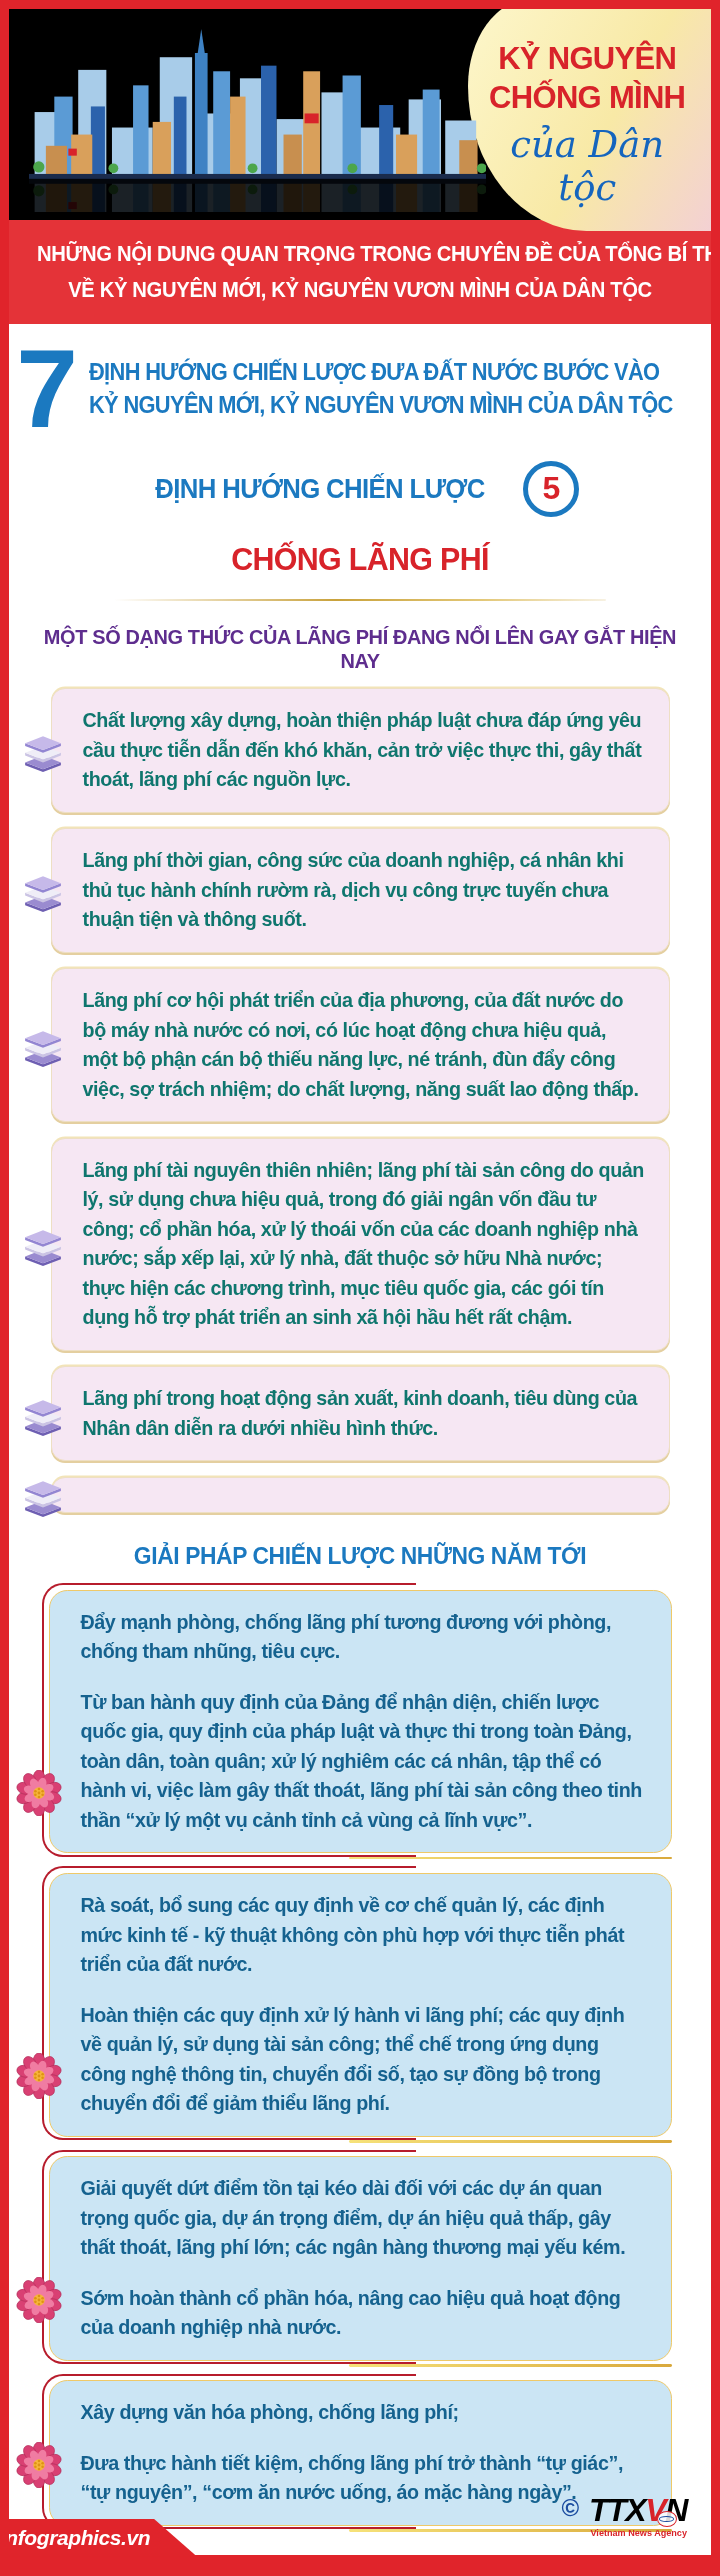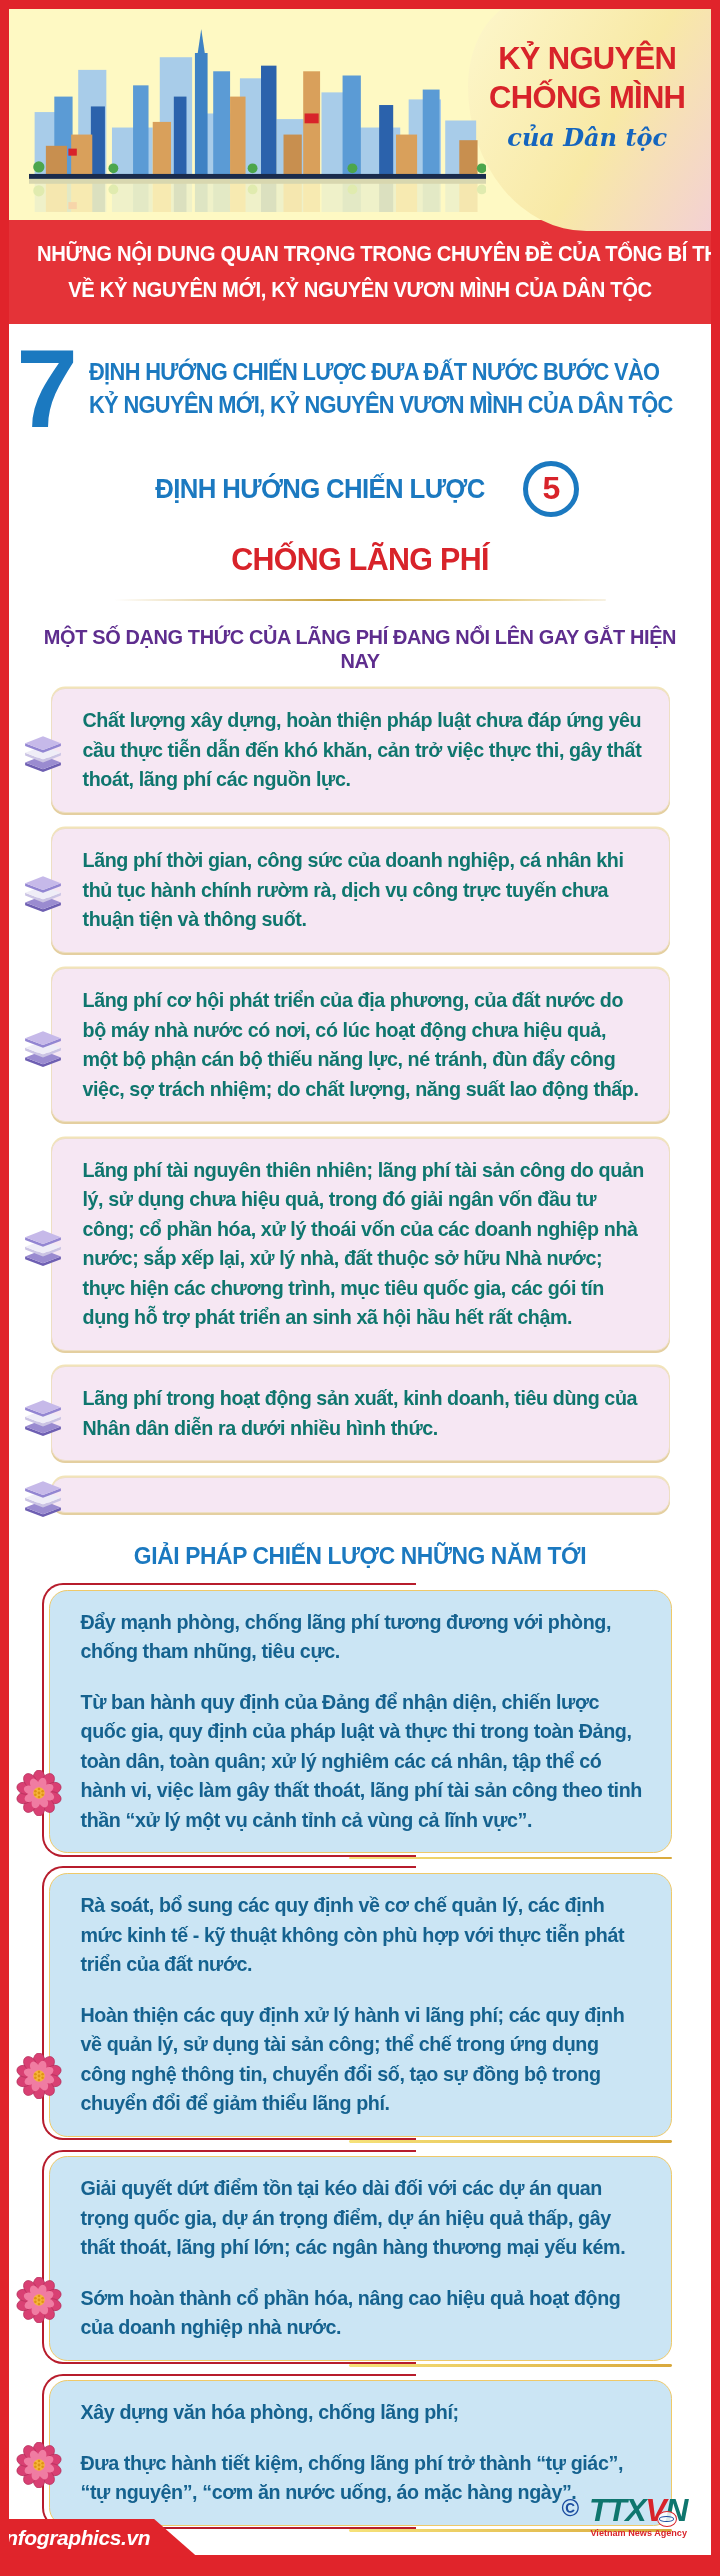--- a/index.html
+++ b/index.html
@@ -6,30 +6,30 @@
   .page{
     position:relative;
     width:720px;height:2576px;
     box-sizing:border-box;
     background:#fff;
     border:9.1px solid #E0242B;
     overflow:hidden;
     font-family:"Liberation Sans", sans-serif;
   }
   
-  .header{position:relative;height:211px;background:#fef9c3;padding-left:16px;}
+  .header{position:relative;height:211px;background:#000000;padding-left:16px;}
   .header-blob{
     position:absolute;right:-9.8px;top:-9.8px;width:253px;height:232px;
     background:linear-gradient(120deg,#FDF7CC 0%,#F8E9A6 55%,#F3CFD6 100%);
     border-bottom-left-radius:75% 100%;
     border-top-left-radius:40% 60%;
   }
   .header-title{position:absolute;right:18.3px;top:31px;width:211px;text-align:center;}
   .header-title .l1{font-size:31px;font-weight:800;color:#D8232A;line-height:1.25;letter-spacing:-0.7px;}
-  .header-title .script{font-family:"DejaVu Serif", serif;font-style:italic;font-weight:bold;font-size:24px;color:#1565BE;margin-top:5.6px;}
+  .header-title .script{font-family:"DejaVu Serif", serif;font-style:italic;font-weight:normal;font-size:37px;color:#1565BE;margin-top:5.6px;}
   .skyline{position:absolute;left:19.7px;top:19.7px;}
   
   .banner{
     height:104px;background:#E43338;color:#fff;text-align:center;
     display:flex;flex-direction:column;justify-content:center;gap:9.8px;
   }
   .banner .bline{font-size:22px;font-weight:800;letter-spacing:-0.4px;transform:scaleX(0.92);transform-origin:center;white-space:nowrap;}
   
   .intro{position:relative;text-align:center;}
   .seven-row{display:flex;justify-content:center;align-items:center;gap:15.5px;margin-top:18.3px;}
@@ -94,21 +94,21 @@
     position:absolute;left:-9.1px;bottom:10.5px;height:38px;width:197px;
     background:#E0242B;
     clip-path:polygon(0 0,78% 0,100% 100%,0 100%);
     display:flex;align-items:center;
   }
   .footer-tab span{color:#fff;font-style:italic;font-weight:bold;font-size:21px;letter-spacing:-0.4px;}
   .logo{position:absolute;right:24px;bottom:29.5px;display:flex;align-items:flex-start;gap:9.8px;}
   .copyright{font-size:24px;font-weight:800;color:#1C4DA0;line-height:1;}
   .logo-main{position:relative;text-align:right;}
   .logo-letters{font-size:32px;font-weight:800;letter-spacing:-1.4px;line-height:0.9;font-style:italic;}
-  .logo-letters .blue{color:#0f766e;margin-top:24px;}
+  .logo-letters .blue{color:#000000;margin-top:24px;}
   .logo-letters .red{color:#D8232A;position:relative;}
   .globe{position:absolute;left:68px;top:15.5px;width:18.3px;height:14px;border:1.4px solid #D8232A;border-radius:50%;background:rgba(255,255,255,0.85);}
   .globe::after{content:"";position:absolute;left:1.4px;top:4.2px;width:12.7px;height:3.5px;border:1.1px solid #1C4DA0;border-radius:50%;}
   .logo-sub{font-size:9.1px;font-weight:bold;color:#D8232A;margin-top:3px;}
 </style>
 </head>
 <body>
 
 <div class="page">
 

